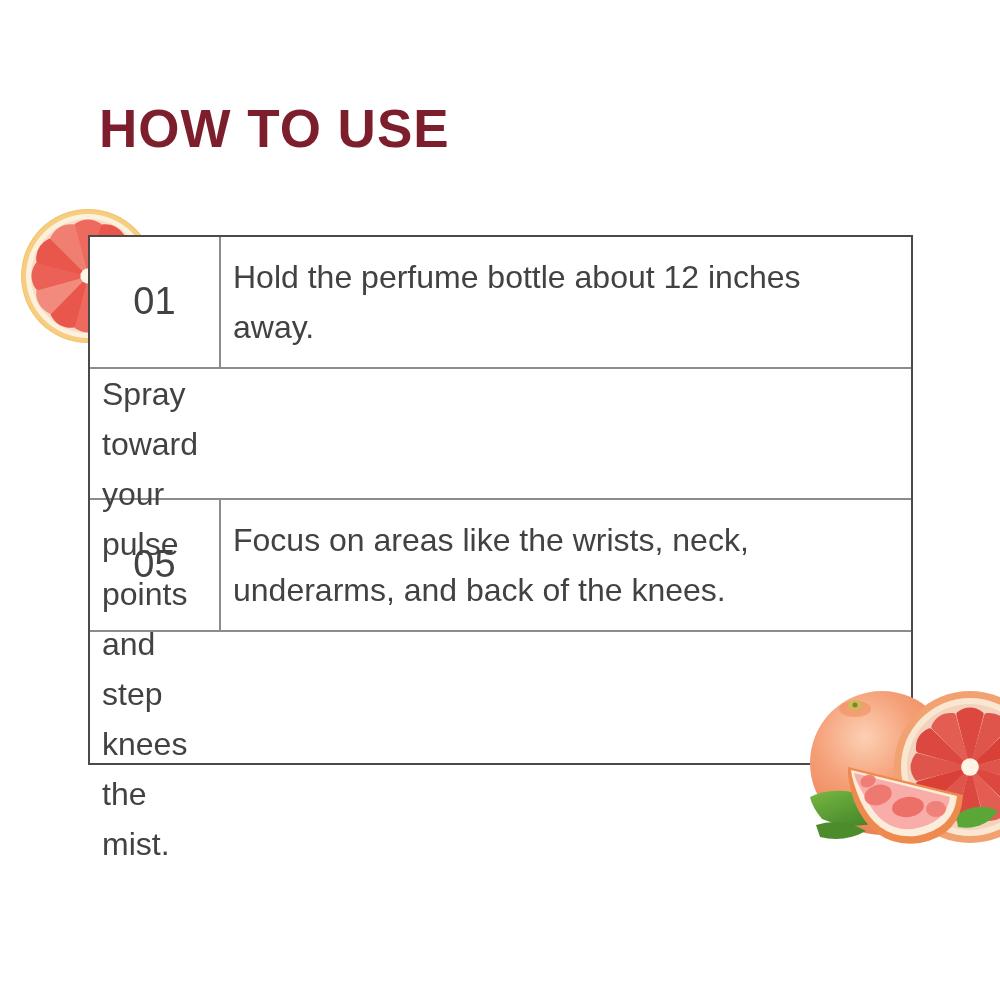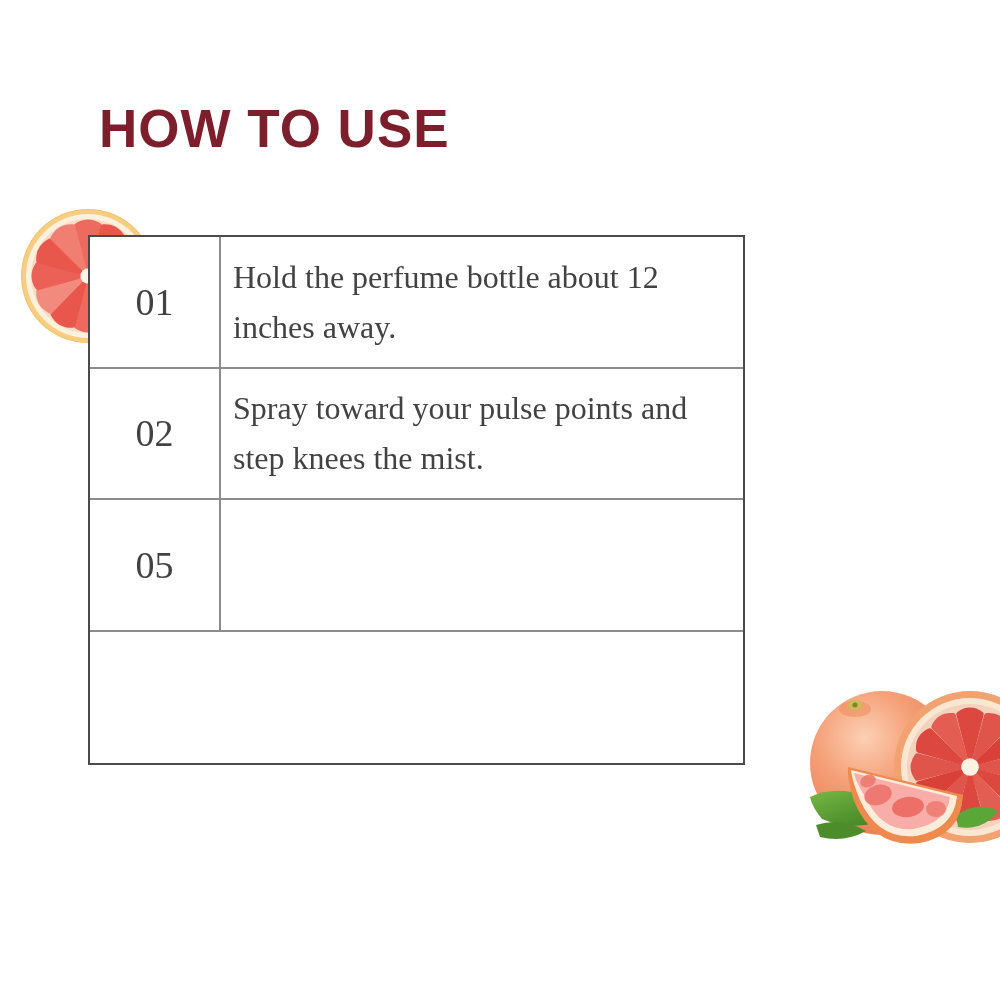--- a/index.html
+++ b/index.html
@@ -16,24 +16,24 @@
     font-size:53px;font-weight:800;letter-spacing:1px;
     color:var(--title-color,#7d1e2d);
     line-height:1.1;white-space:nowrap;
   }
 
   .fruit-left{position:absolute;left:0;top:208px;z-index:0;}
   .fruit-right{position:absolute;left:808px;top:667px;z-index:2;}
 
   .howto-table{
     position:absolute;left:88px;top:235px;z-index:1;
-    width:657px;height:530px;box-sizing:border-box;
+    width:825px;height:530px;box-sizing:border-box;
     background:var(--background,#fff);
     border:2px solid var(--outer-border,#4a4a4a);
-    display:grid;grid-template-rows:repeat(4,1fr);font-family:Liberation Serif, serif;
+    display:grid;grid-template-rows:repeat(4,1fr);
   }
   .trow{
     display:grid;grid-template-columns:131px 1fr;
     border-bottom:2px solid var(--inner-border,#8c8c8c);
     min-height:0;
   }
   .trow:last-child{border-bottom:none;}
   .cell-num{
     border-right:2px solid var(--inner-border,#8c8c8c);
     display:flex;align-items:center;justify-content:center;
@@ -76,27 +76,29 @@
   <h1 class="title">HOW TO USE</h1>
 
   <div class="howto-table">
     <div class="trow">
       <div class="cell-num">01</div>
       <div class="cell-txt">
           <span>Hold the perfume bottle about 12 inches away.</span>
         </div>
     </div>
     <div class="trow">
-      <div class="cell-num">02</div>
       <div class="cell-txt">
           <span>Spray toward your pulse points and step knees the mist.</span>
         </div>
     </div>
     <div class="trow">
       <div class="cell-num">05</div>
+      <div class="cell-txt">
+          <span>Focus on areas like the wrists, neck, underarms, and back of the knees.</span>
+        </div>
     </div>
     <div class="trow">
     </div>
   </div>
 
   <svg class="fruit-right" width="192" height="180" viewBox="0 0 192 180" aria-hidden="true">
     <defs>
       <radialGradient id="wgrad" cx="38%" cy="32%" r="75%">
         <stop offset="0%" stop-color="#fcd0b4"></stop>
         <stop offset="45%" stop-color="#f5a078"></stop>

